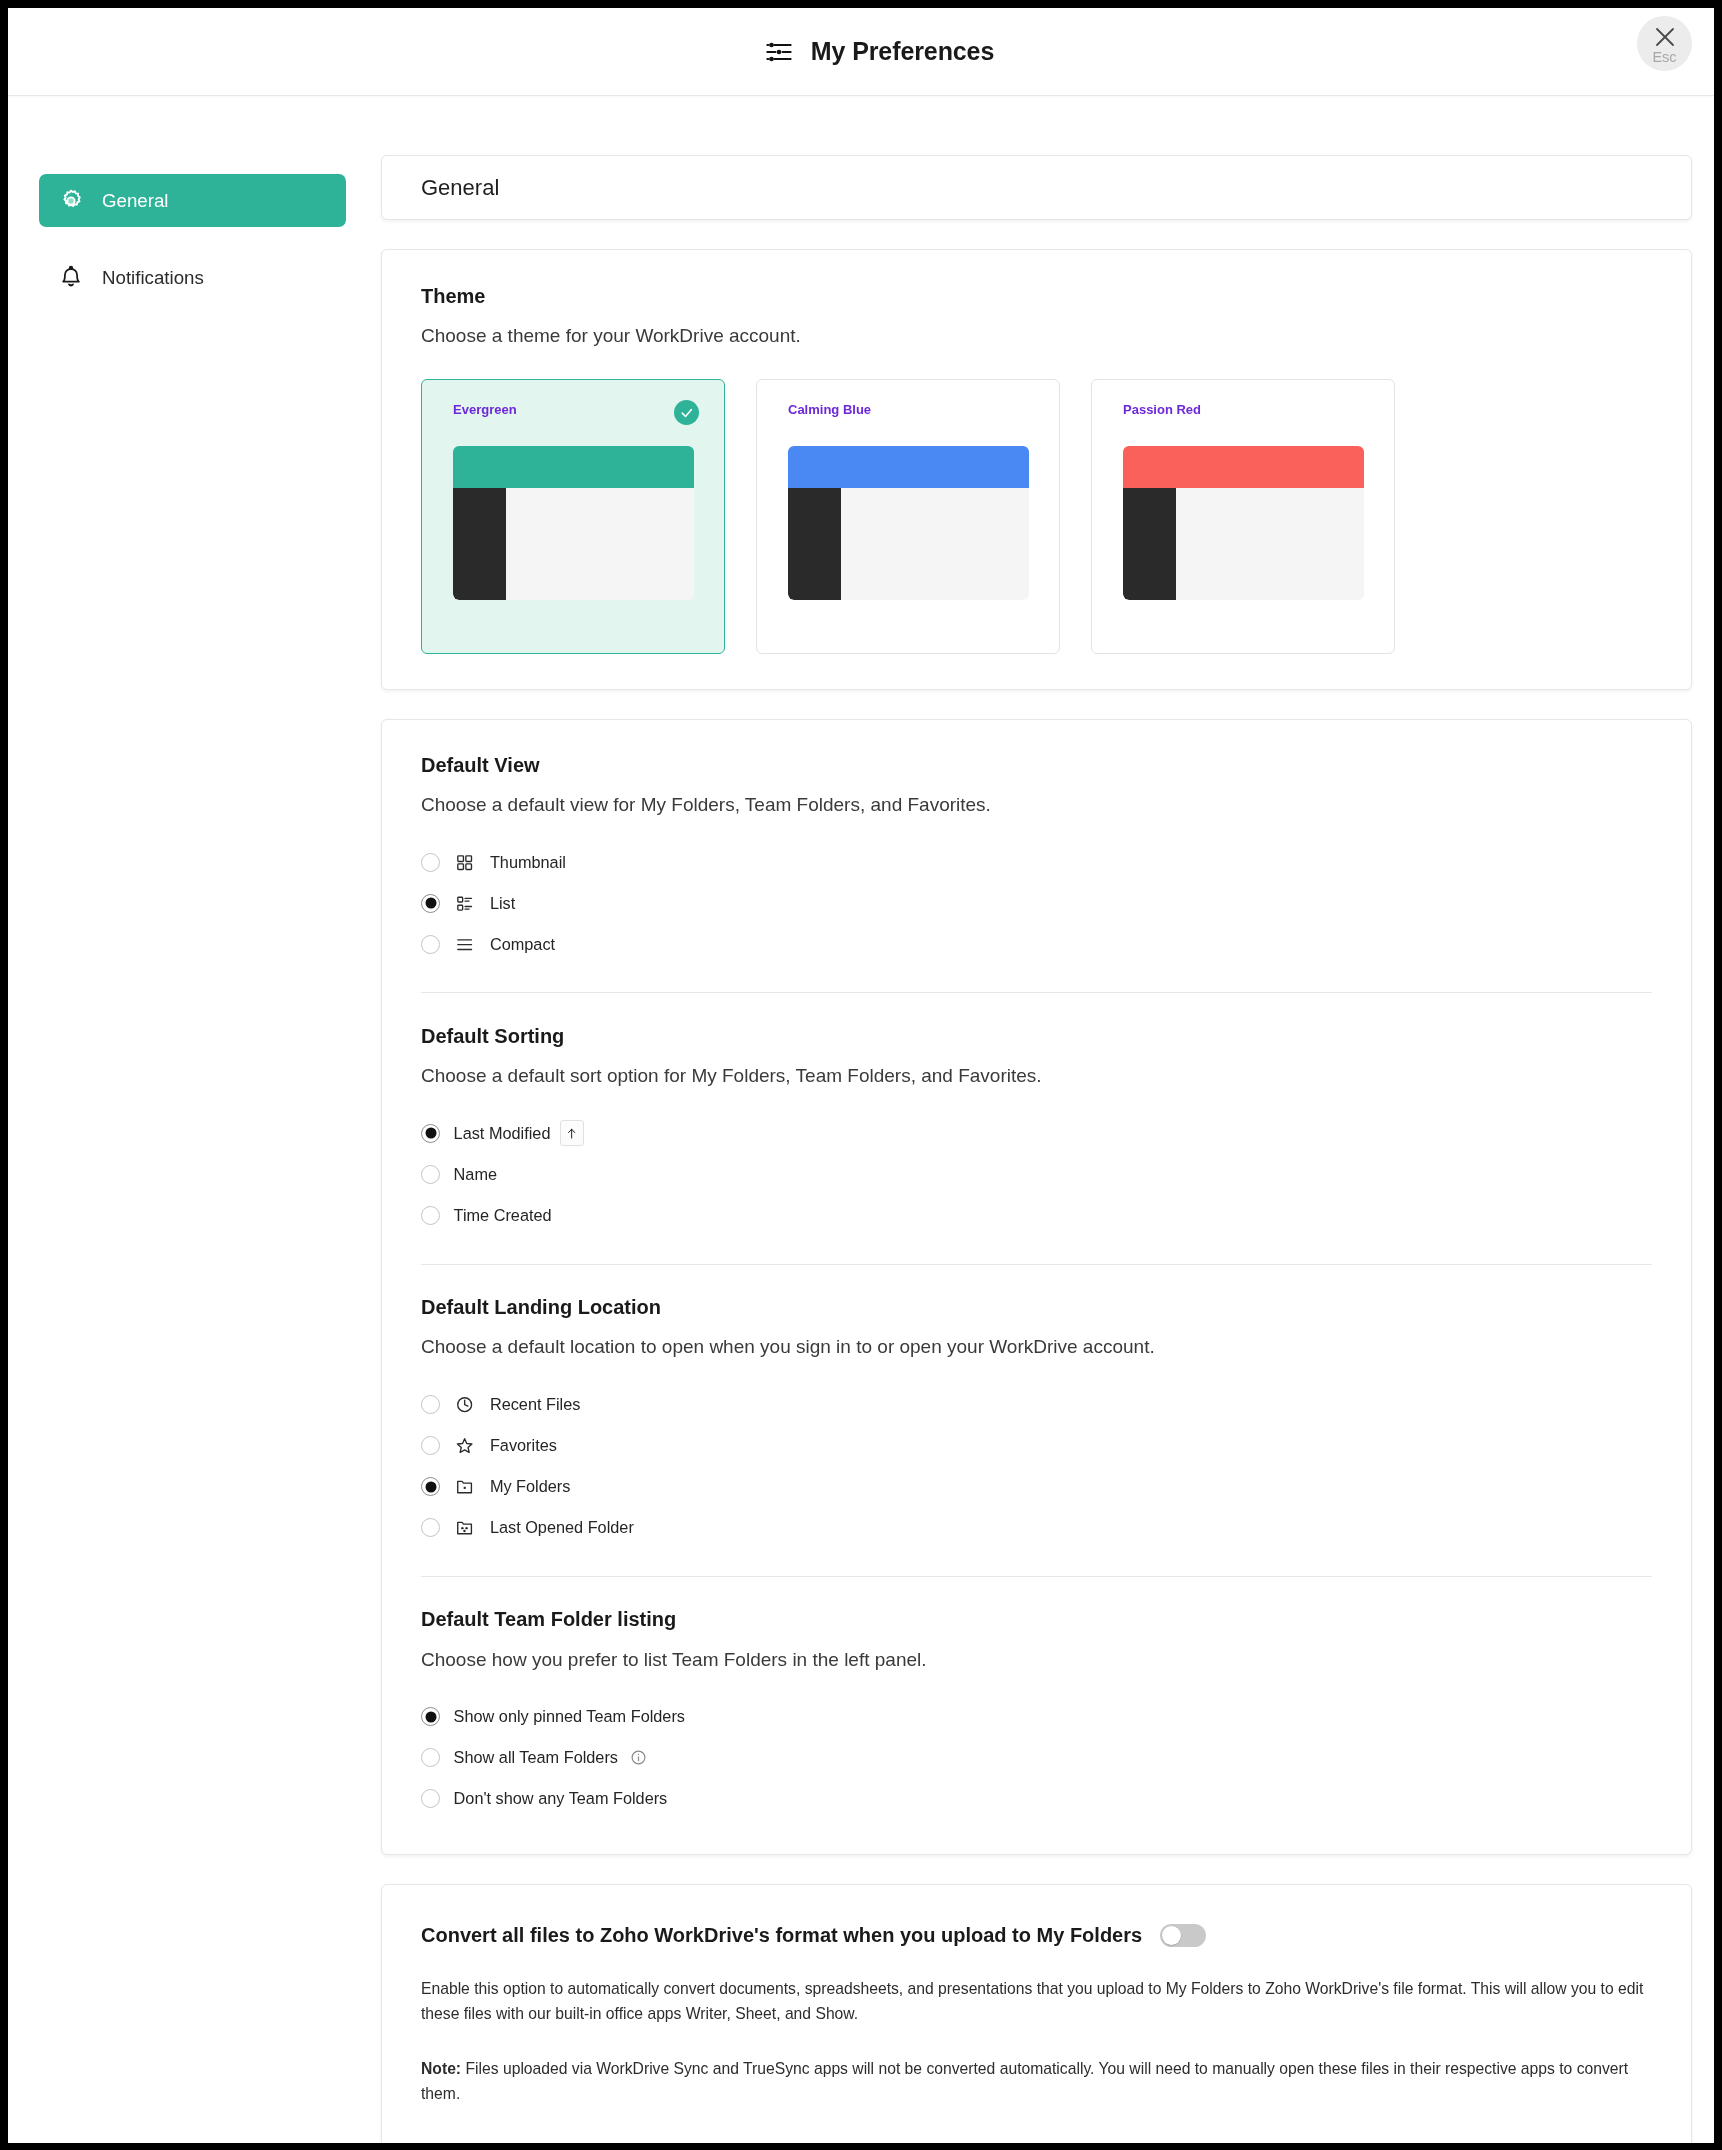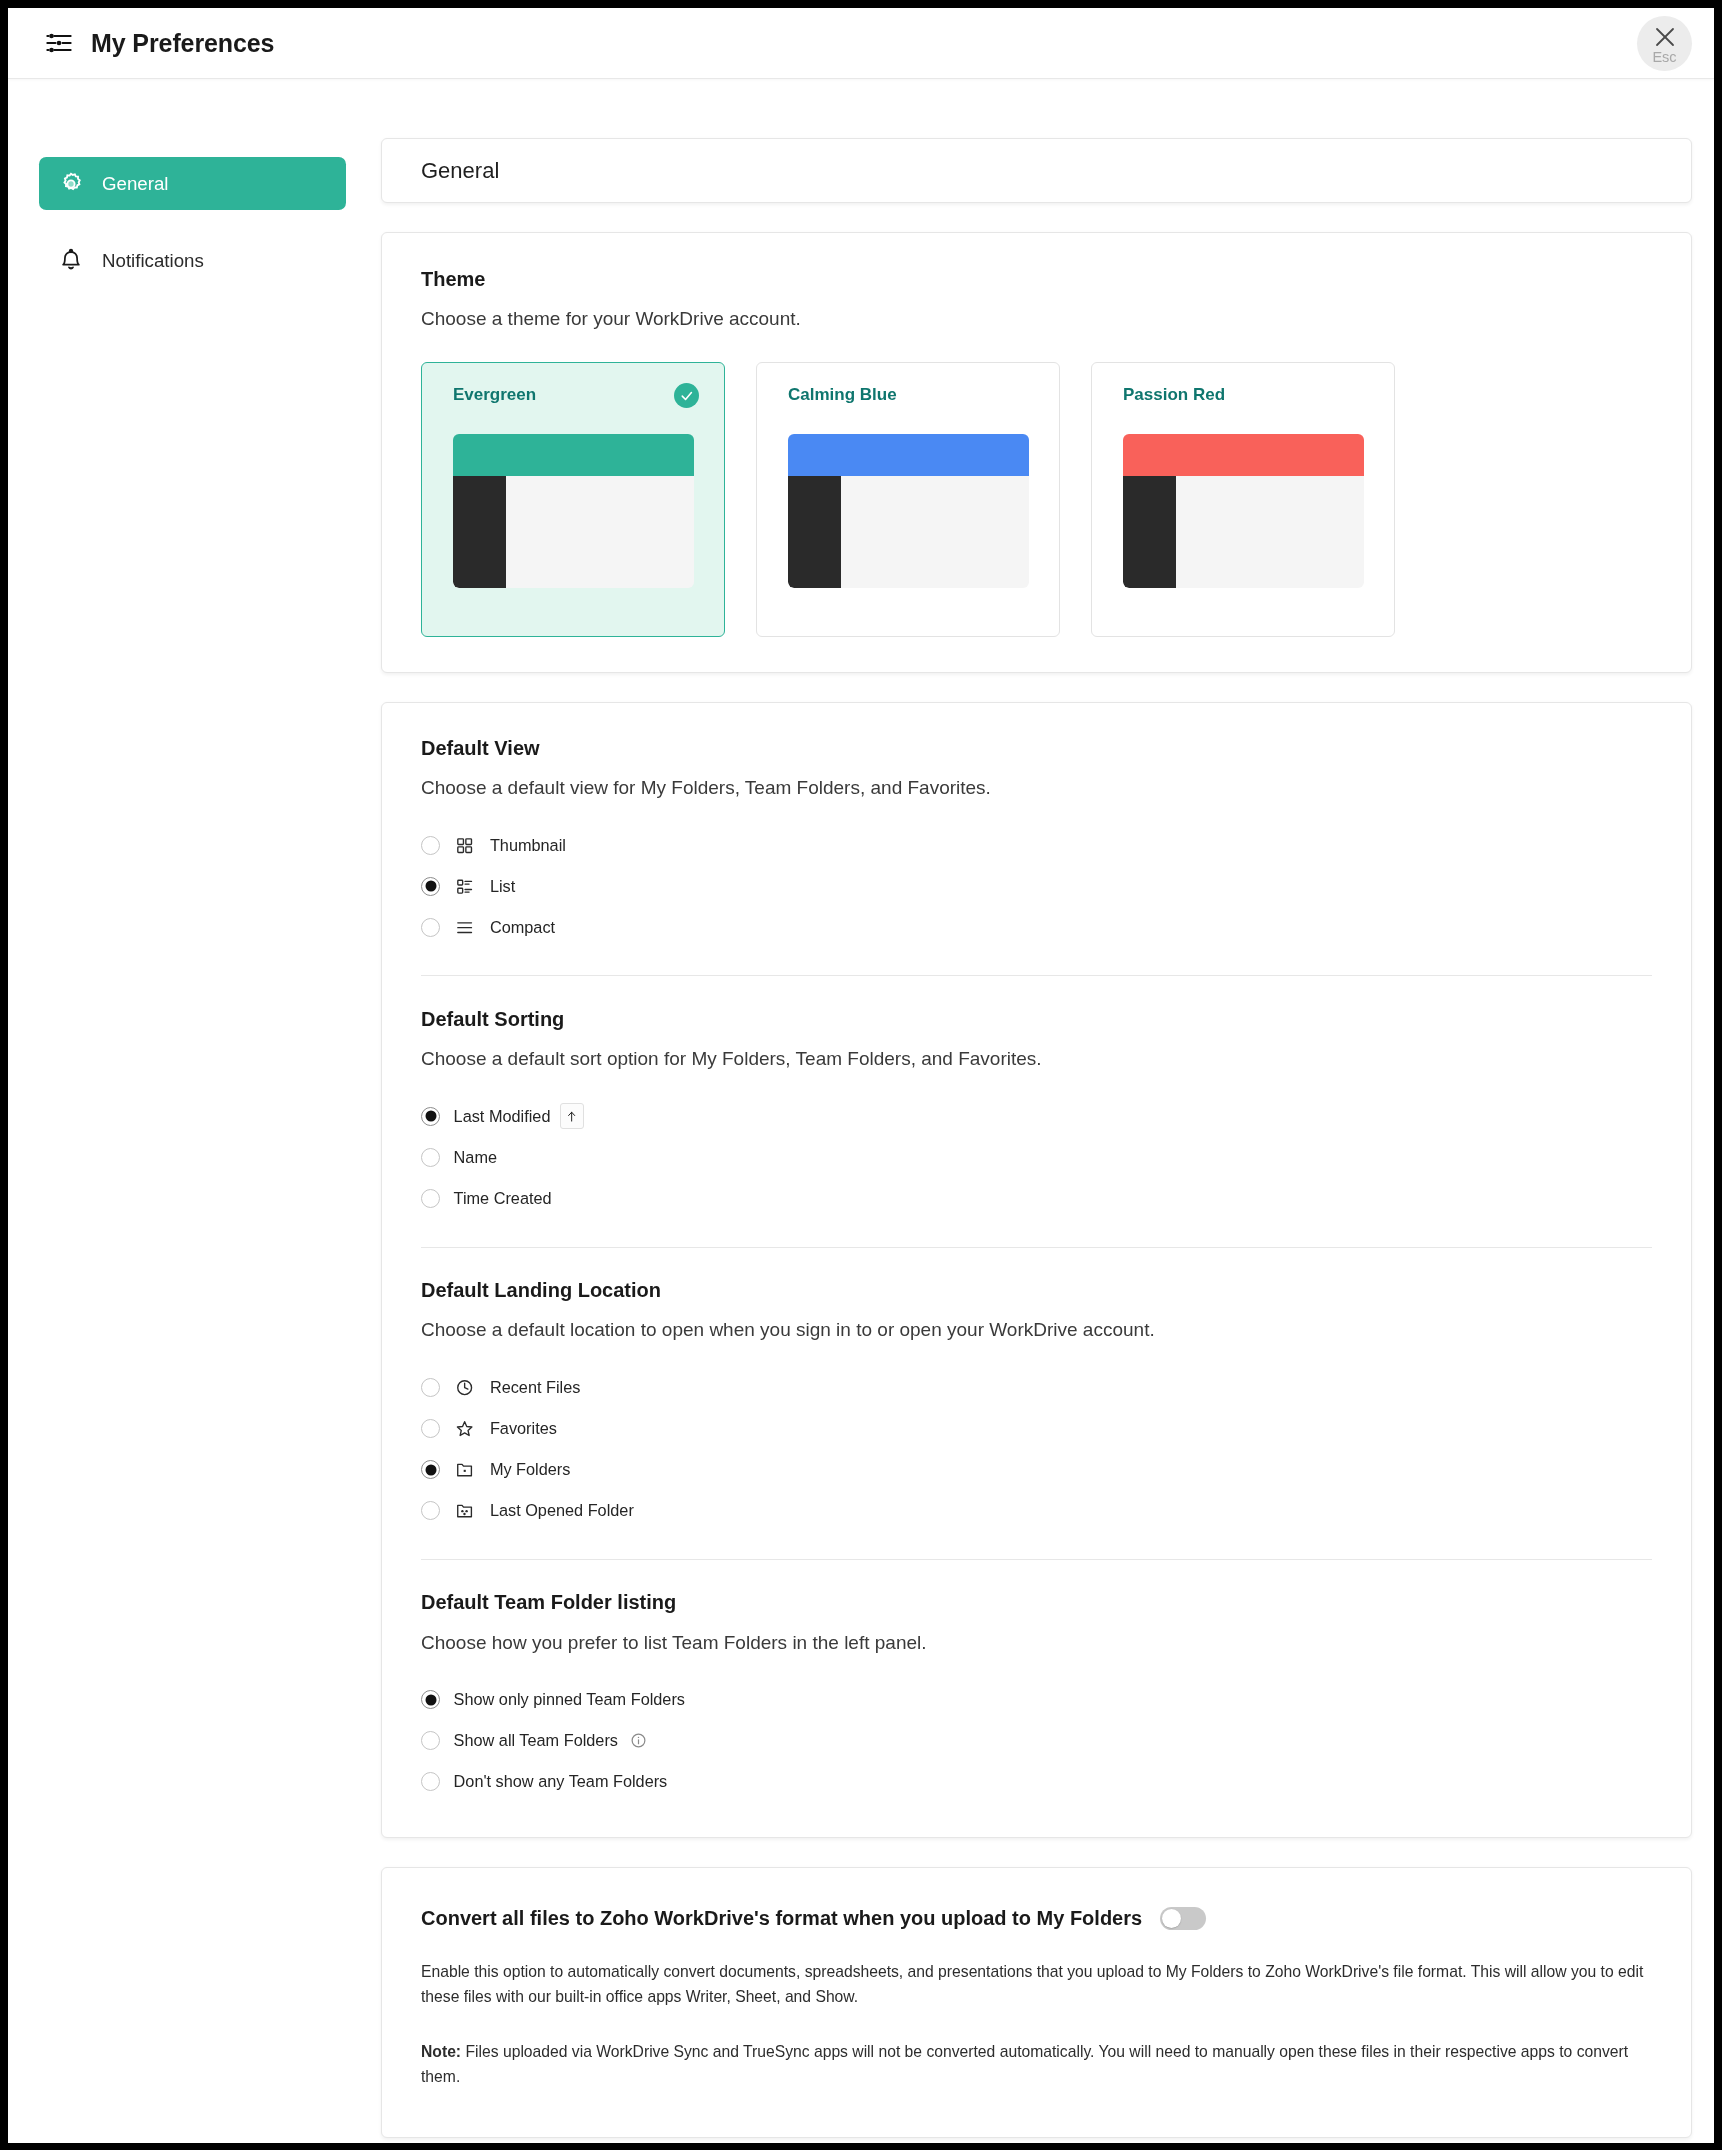--- a/index.html
+++ b/index.html
@@ -17,28 +17,29 @@
     height: 2151px;
     background: #ffffff;
     border: 8.4px solid #000000;
     box-sizing: border-box;
     overflow: hidden;
   }
 
   
   .header {
     position: relative;
-    height: 71px;
+    height: 88px;
     background: #ffffff;
     border-bottom: 0.6px solid #e8e8e8;
     box-shadow: 0 1.2px 3px rgba(0,0,0,0.05);
     display: flex;
     align-items: center;
     padding-left: 37px;
     box-sizing: border-box;
+    justify-content: center;
   }
   .header-icon {
     width: 28px;
     height: 28px;
     margin-right: 18px;
     flex: 0 0 auto;
   }
   .header-title {
     font-size: 25px;
     font-weight: bold;
@@ -170,23 +171,23 @@
     box-sizing: border-box;
     padding: 22px 0 0 31px;
     background: #ffffff;
     cursor: pointer;
   }
   .theme-card.selected {
     background: #E2F6EF;
     border: 1.2px solid #2EB398;
   }
   .theme-name {
-    font-size: 17px;
+    font-size: 13px;
     font-weight: bold;
-    color: #0f766e;
+    color: #6d28d9;
   }
   .theme-check {
     position: absolute;
     right: 25px;
     top: 20.5px;
     width: 25px;
     height: 25px;
     border-radius: 50%;
     background: #2EB398;
     display: flex;

